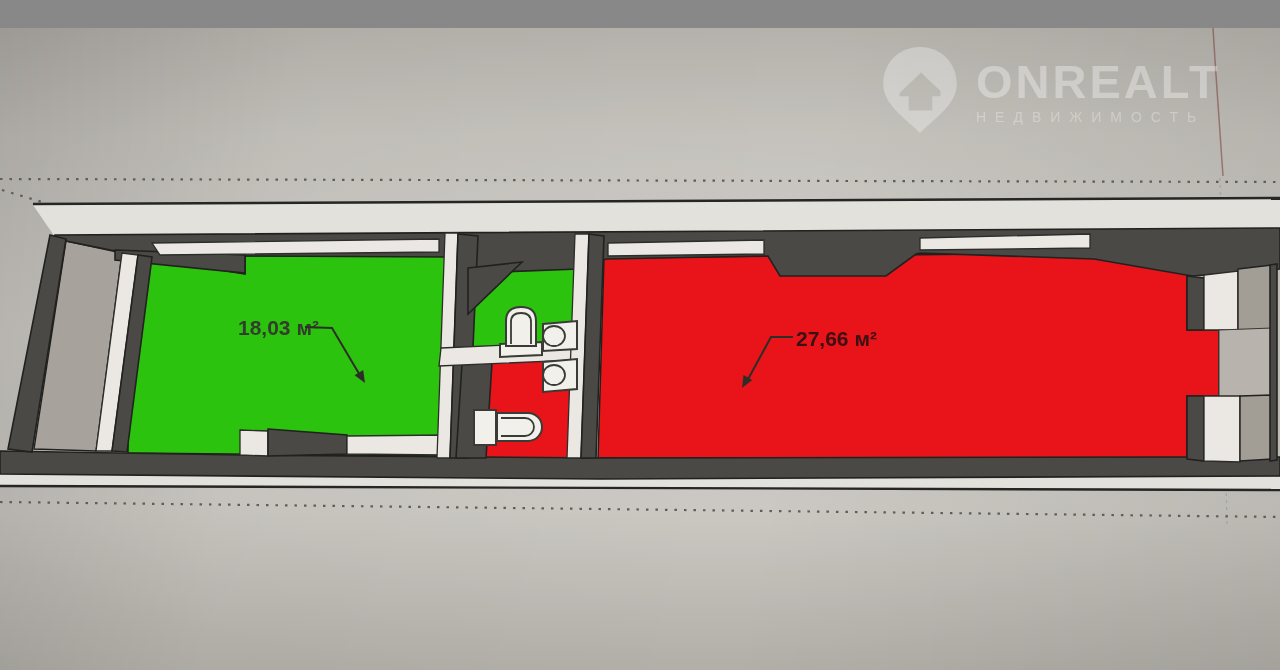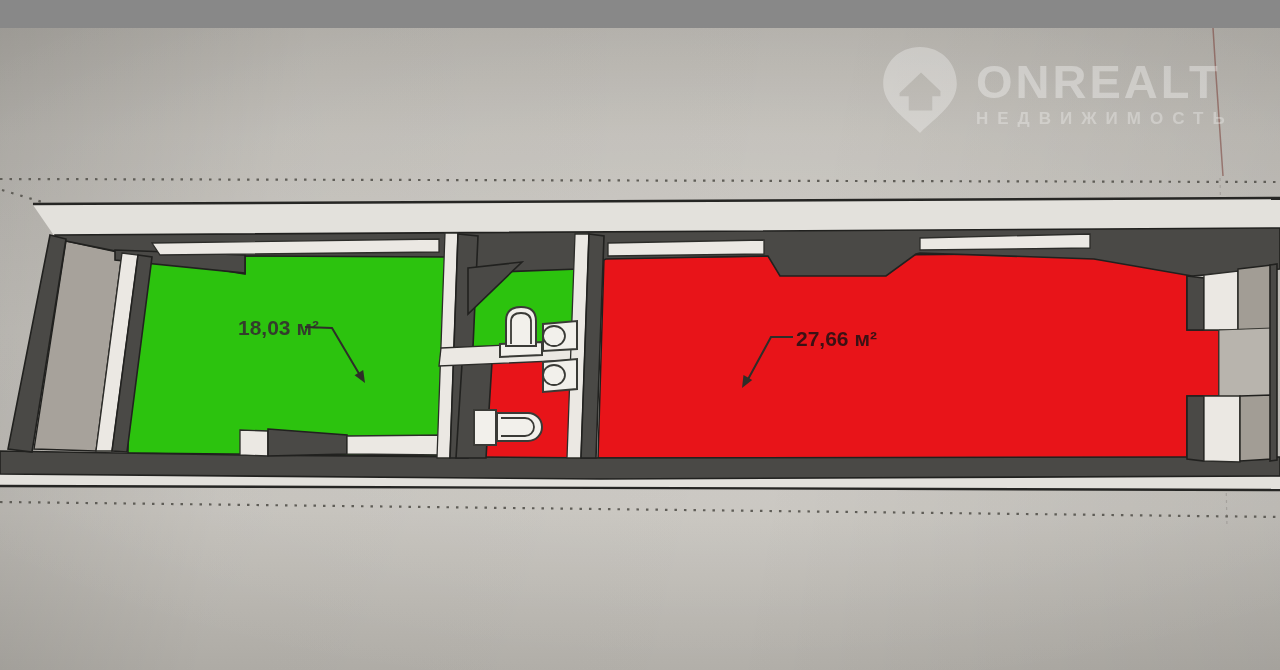--- a/index.html
+++ b/index.html
@@ -12,21 +12,21 @@
       linear-gradient(180deg, #b2afa9 0%, #c0bdb7 16%, #c9c6c0 45%, #c7c4be 72%, #adaaa4 100%);
     margin-top: 28px;
   }
   
   .watermark{position:absolute;left:874px;top:16px;display:flex;align-items:flex-start;z-index:3;}
   .wm-pin{width:92px;height:92px;flex:0 0 auto;}
   .wm-pin path{fill:rgba(255,255,255,0.30);}
   .wm-text{margin-left:10px;padding-top:14px;}
   .wm-brand{font-size:47px;font-weight:bold;letter-spacing:3px;line-height:1.0;
     color:rgba(255,255,255,0.34);}
-  .wm-sub{font-size:17px;font-weight:bold;letter-spacing:9px;margin-top:4px;
+  .wm-sub{font-size:14px;font-weight:normal;letter-spacing:9px;margin-top:4px;
     color:rgba(255,255,255,0.30);}
   
   .plan{position:absolute;left:0;top:0;z-index:2;}
   .wallD{fill:#4a4946;stroke:#21211f;stroke-width:1.6;}
   .wallW{fill:#ebe8e3;stroke:#2c2c29;stroke-width:1.3;}
   .bandW{fill:#e3e1dc;}
   .entry{fill:#a7a29b;stroke:#21211f;stroke-width:1.4;}
   .floor{stroke:#1f1f1d;stroke-width:1.5;}
   .grayblk{fill:#a29d95;stroke:#21211f;stroke-width:1.4;}
   .open{fill:#b8b4ad;stroke:#3a3a35;stroke-width:1;}

